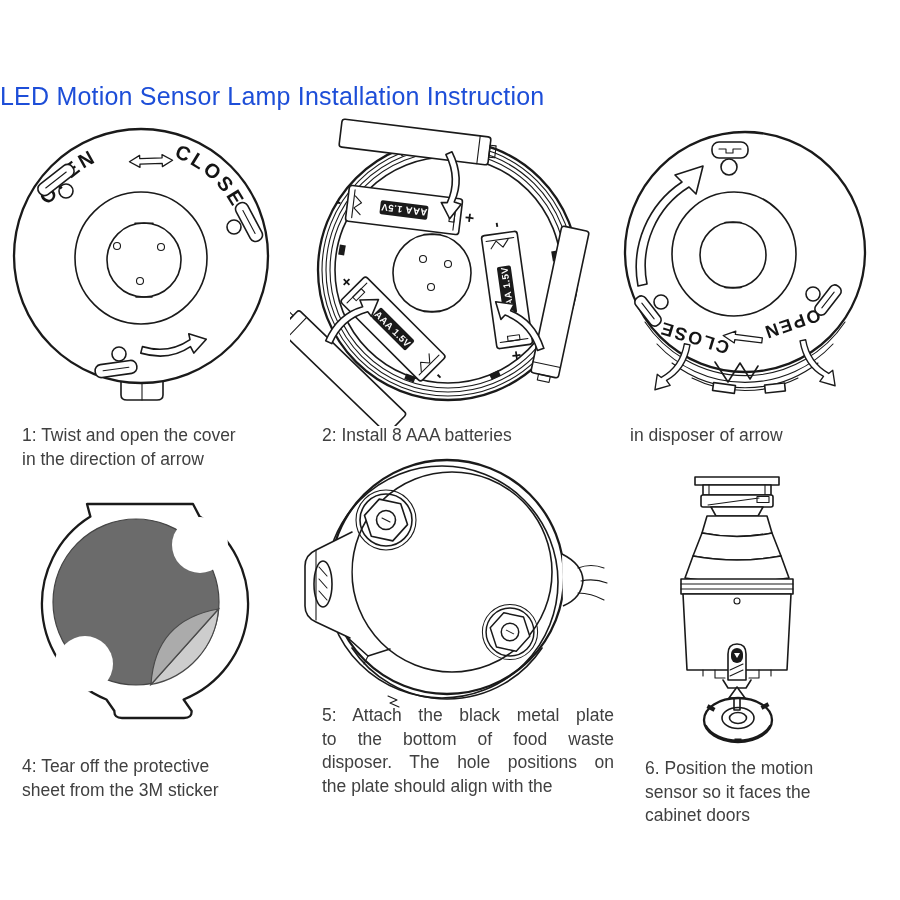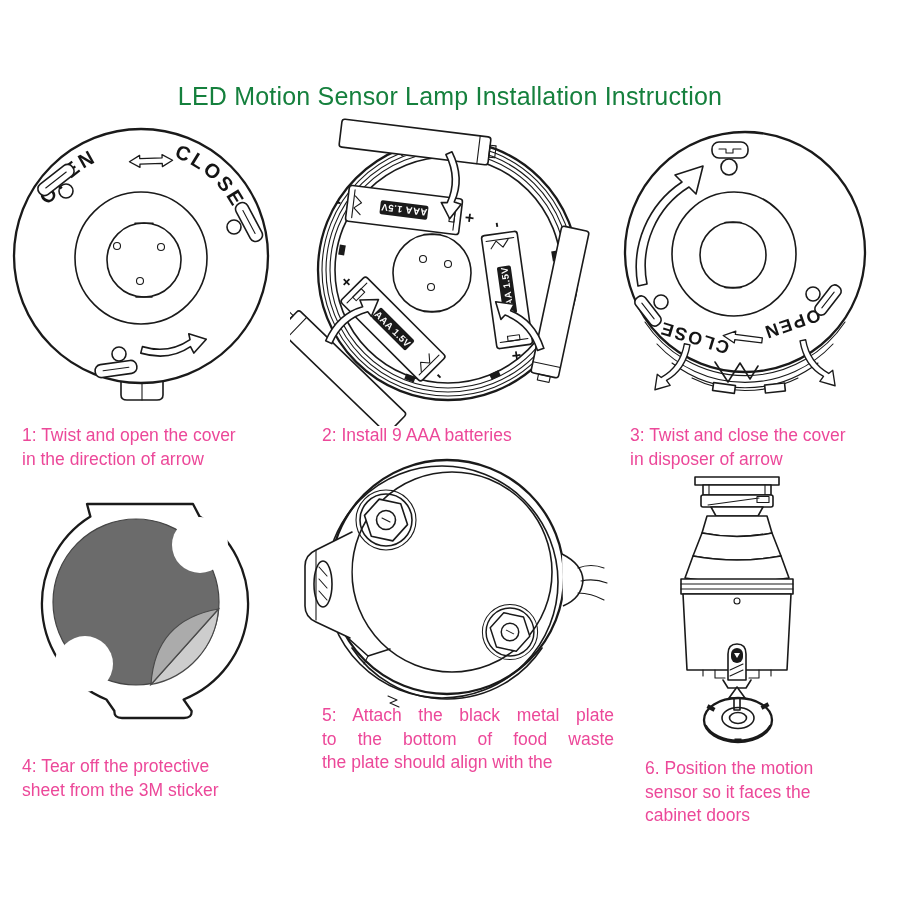--- a/index.html
+++ b/index.html
@@ -1,21 +1,21 @@
 <!DOCTYPE html>
 <html><head>
 <meta charset="utf-8">
 <style>
   html,body{margin:0;padding:0;background:#fff}
   body{width:900px;height:900px;position:relative;overflow:hidden;
        font-family:"Liberation Sans",sans-serif;color:#0e0e0e}
   .abs{position:absolute}
-  .title{top:82px;left:0;width:900px;text-align:center;font-size:25px;
-         letter-spacing:.2px;color:#15803d}
-  .caption{font-size:17.5px;line-height:23.5px;color:#ec4899}
+  .title{top:82px;left:0;width:900px;text-align:left;font-size:25px;
+         letter-spacing:.2px;color:#1d4ed8}
+  .caption{font-size:17.5px;line-height:23.5px;color:#404040}
   .caption.justify div{text-align:justify;text-align-last:justify}
   .caption.justify div:last-child{text-align-last:left}
   svg.diagram{position:absolute;pointer-events:none}
   .ln  {fill:none;stroke:#1a1a1a;stroke-width:1.6;stroke-linecap:round;stroke-linejoin:round}
   .ln2 {fill:none;stroke:#1a1a1a;stroke-width:2.3;stroke-linecap:round;stroke-linejoin:round}
   .lnt {fill:none;stroke:#1a1a1a;stroke-width:1.1;stroke-linecap:round;stroke-linejoin:round}
   .wf  {fill:#ffffff;stroke:#1a1a1a;stroke-width:1.6;stroke-linejoin:round}
   .wf2 {fill:#ffffff;stroke:#1a1a1a;stroke-width:2.3;stroke-linejoin:round}
   .bk  {fill:#1a1a1a;stroke:none}
   .engrave{font-family:"Liberation Sans",sans-serif;font-weight:bold;font-size:20px;
@@ -243,32 +243,32 @@
   <rect class="bk" x="-4" y="-2" width="8" height="4" transform="translate(66,250) rotate(28)"></rect>
   <rect class="bk" x="-4" y="-2" width="8" height="4" transform="translate(120,248) rotate(-28)"></rect>
   <rect class="bk" x="-3.5" y="-1.5" width="7" height="3" transform="translate(93,282)"></rect>
 </svg>
 
 <div class="abs caption" style="left:22px;top:424px;width:284px">
     <div>1: Twist and open the cover</div>
     <div>in the direction of arrow</div>
   </div>
 <div class="abs caption" style="left:322px;top:424px;width:284px">
-    <div>2: Install 9 AAA batteries</div>
+    <div>2: Install 8 AAA batteries</div>
   </div>
 <div class="abs caption" style="left:630px;top:424px;width:264px">
-    <div>3: Twist and close the cover</div>
     <div>in disposer of arrow</div>
   </div>
 <div class="abs caption" style="left:22px;top:755px;width:284px">
     <div>4: Tear off the protective</div>
     <div>sheet from the 3M sticker</div>
   </div>
 <div class="abs caption justify" style="left:322px;top:704px;width:292px">
     <div>5: Attach the black metal plate</div>
     <div>to the bottom of food waste</div>
+    <div>disposer. The hole positions on</div>
     <div>the plate should align with the</div>
   </div>
 <div class="abs caption" style="left:645px;top:757px;width:264px">
     <div>6. Position the motion</div>
     <div>sensor so it faces the</div>
     <div>cabinet doors</div>
   </div>
 
 </body></html>

